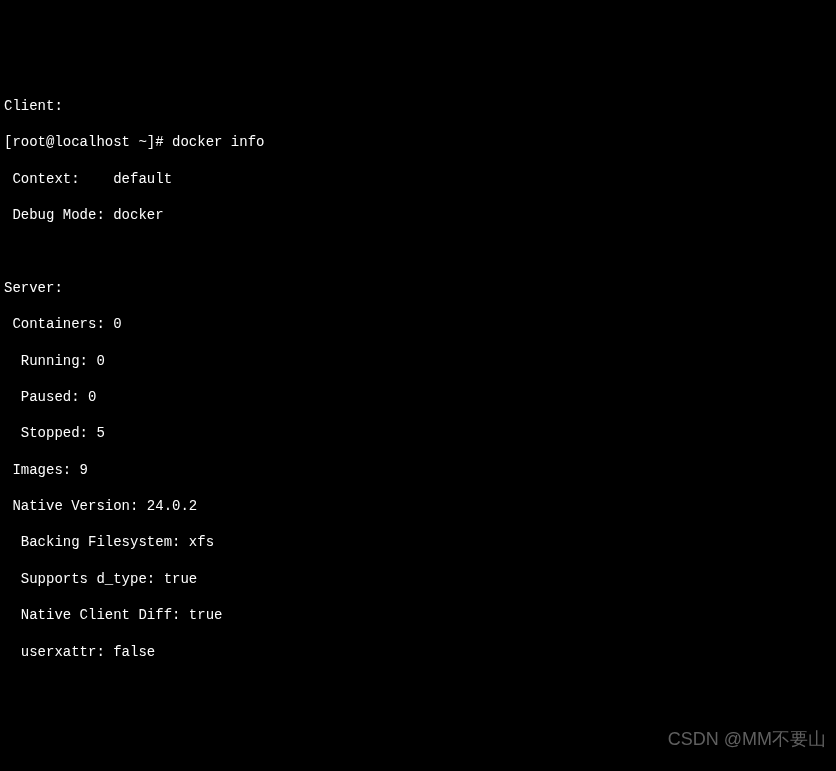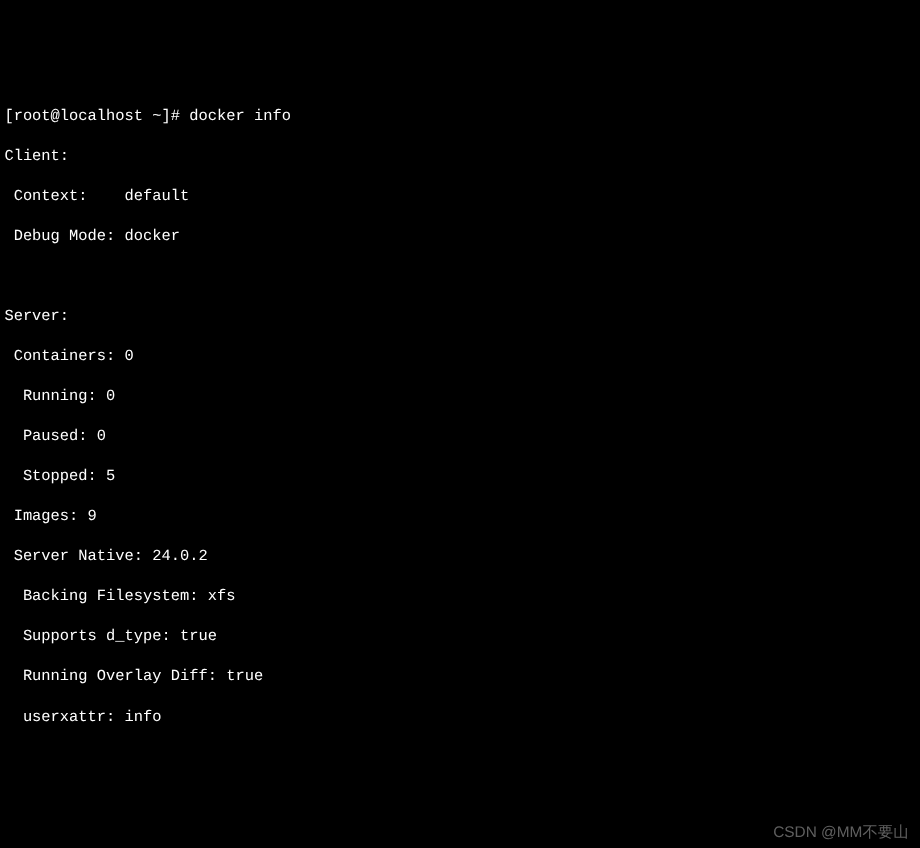--- a/index.html
+++ b/index.html
@@ -21,50 +21,50 @@
       white-space: pre;
     }
     .line {
       white-space: pre;
     }
     .prompt-line {
       display: flex;
     }
     .watermark {
       position: absolute;
-      bottom: 6px;
+      bottom: 20px;
       right: 10px;
       color: #888888;
-      font-size: 14px;
+      font-size: 18px;
       font-family: Arial, sans-serif;
       opacity: 0.7;
     }
   </style>
 </head>
 <body>
 
 
 
 <div>
+<div class="line">Client:</div>
 <div class="line prompt-line"><span>[root@localhost ~]# </span><span>docker info</span></div>
-<div class="line">Client:</div>
 <div class="line"><span> Context:    </span><span>default</span></div>
 <div class="line"><span> Debug Mode: </span><span>docker</span></div>
 <div class="line">&nbsp;</div>
 <div class="line">Server:</div>
 <div class="line"> Containers: 0</div>
 <div class="line">  Running: 0</div>
 <div class="line">  Paused: 0</div>
 <div class="line">  Stopped: 5</div>
 <div class="line"> Images: 9</div>
-<div class="line"> Server Native: 24.0.2</div>
+<div class="line"> Native Version: 24.0.2</div>
 <div class="line">  Backing Filesystem: xfs</div>
 <div class="line">  Supports d_type: true</div>
-<div class="line">  Running Overlay Diff: true</div>
-<div class="line">  userxattr: info</div>
+<div class="line">  Native Client Diff: true</div>
+<div class="line">  userxattr: false</div>
 
 
 
 
 
 
 
 
 
 

